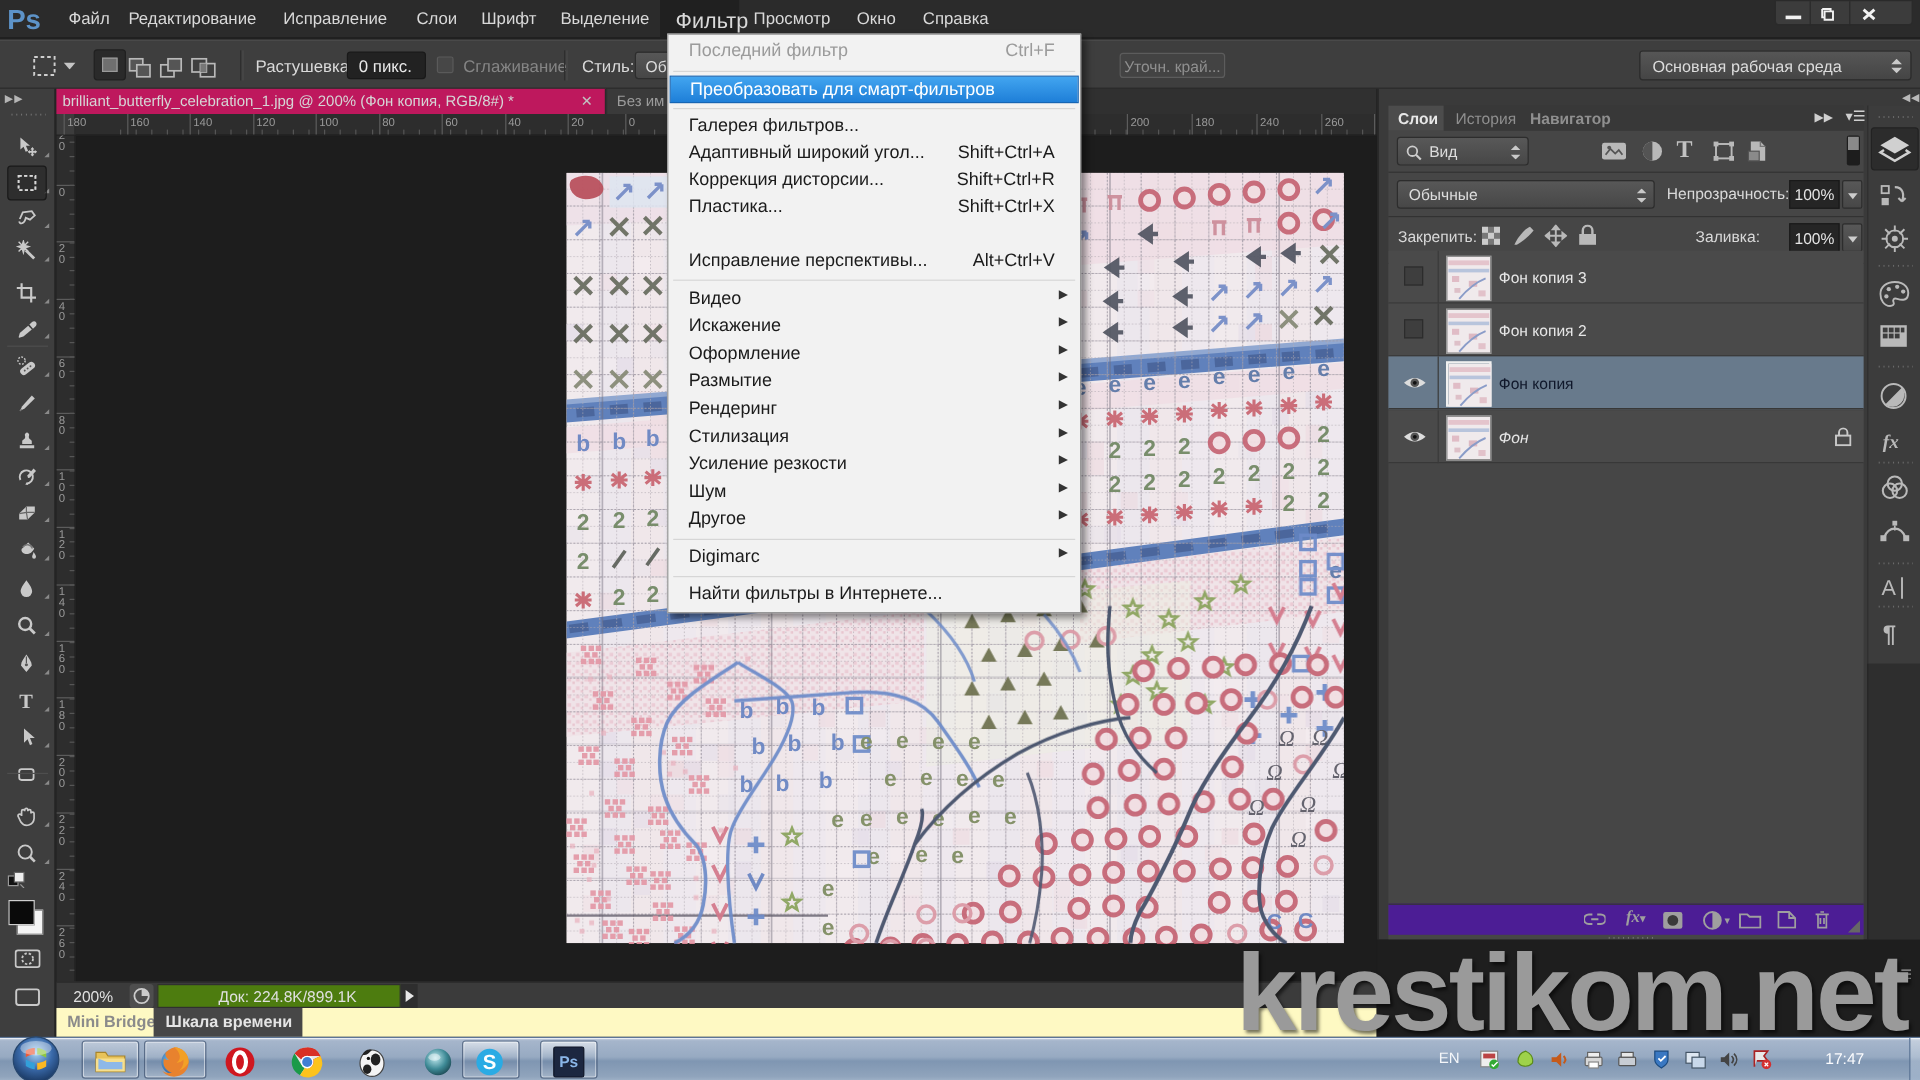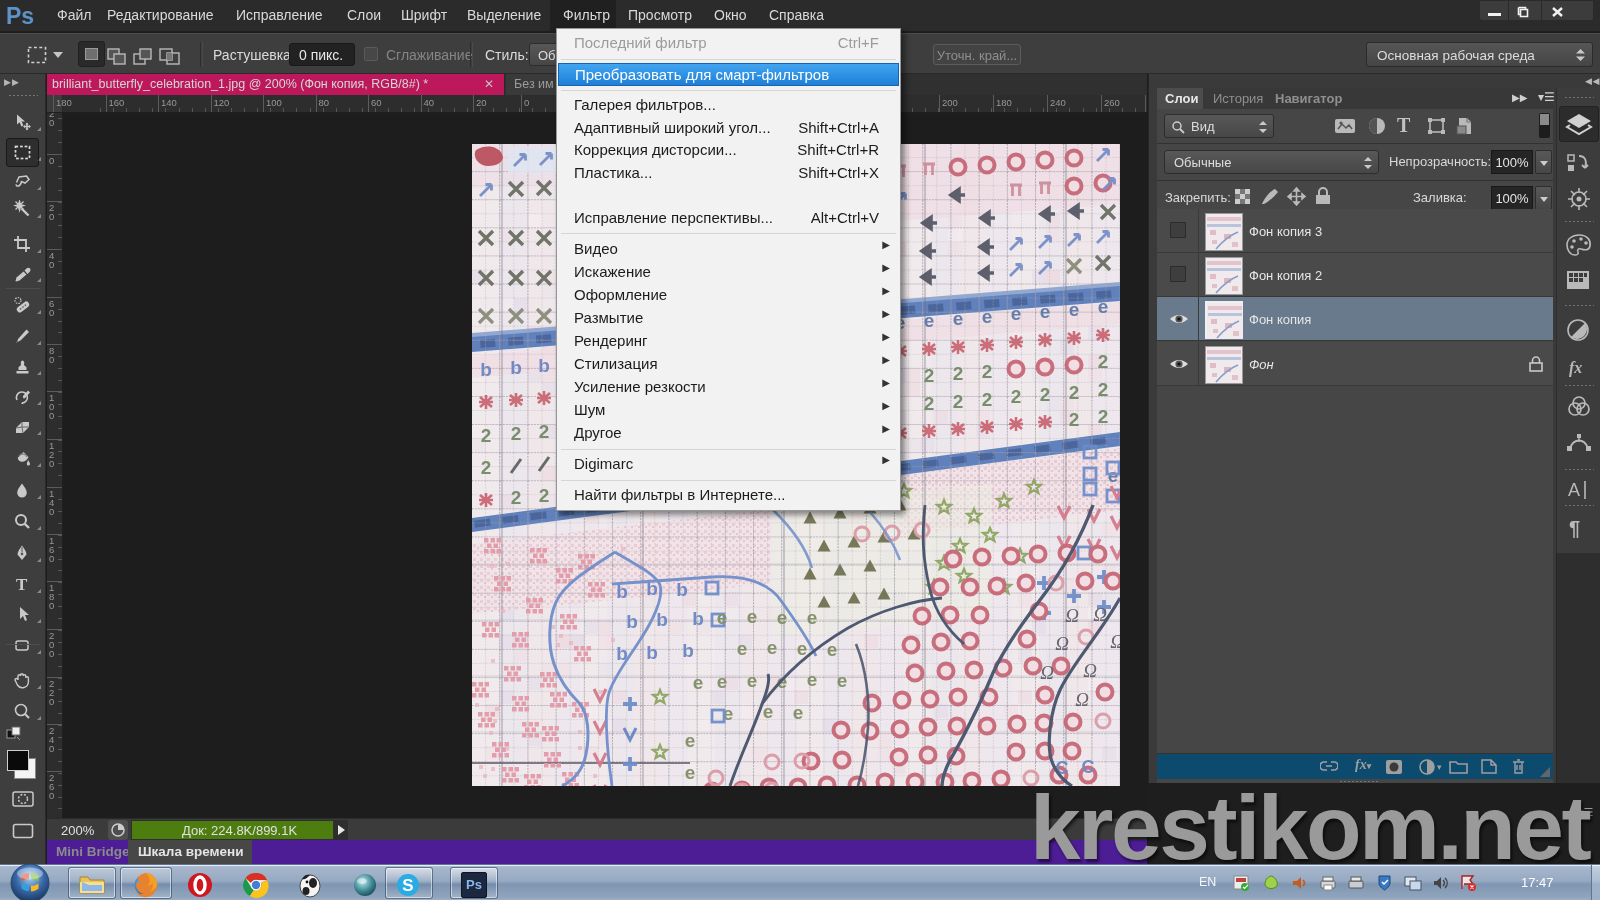--- a/index.html
+++ b/index.html
@@ -10,21 +10,21 @@
 
 <div class="a" style="left:0;top:0;width:1600px;height:32px;background:#2b2b2b;border-bottom:1px solid #1f1f1f">
   <div class="a" style="left:6px;top:3px;font-size:23px;font-weight:bold;color:#5d93c8;letter-spacing:0px">Ps</div>
   <div class="a" style="left:550px;top:0;width:66px;height:32px;background:#202020"></div>
   <div class="a" style="left:57px;top:7px;font-size:14px;color:#d9d9d9">Файл</div>
   <div class="a" style="left:107px;top:7px;font-size:14px;color:#d9d9d9">Редактирование</div>
   <div class="a" style="left:236px;top:7px;font-size:14px;color:#d9d9d9">Исправление</div>
   <div class="a" style="left:347px;top:7px;font-size:14px;color:#d9d9d9">Слои</div>
   <div class="a" style="left:401px;top:7px;font-size:14px;color:#d9d9d9">Шрифт</div>
   <div class="a" style="left:467px;top:7px;font-size:14px;color:#d9d9d9">Выделение</div>
-  <div class="a" style="left:563px;top:7px;font-size:14px;color:#d9d9d9">Фильтр</div>
+  <div class="a" style="left:563px;top:7px;font-size:18px;color:#d9d9d9">Фильтр</div>
   <div class="a" style="left:628px;top:7px;font-size:14px;color:#d9d9d9">Просмотр</div>
   <div class="a" style="left:714px;top:7px;font-size:14px;color:#d9d9d9">Окно</div>
   <div class="a" style="left:769px;top:7px;font-size:14px;color:#d9d9d9">Справка</div>
 
   <div class="a" style="left:1479px;top:0;width:115px;height:21px;background:#3c3c3c;border:1px solid #2a2a2a;border-radius:0 0 3px 3px">
     <div class="a" style="left:28px;top:0;width:1px;height:20px;background:#2a2a2a"></div>
     <div class="a" style="left:61px;top:0;width:1px;height:20px;background:#2a2a2a"></div>
     <div class="a" style="left:8px;top:12px;width:13px;height:3px;background:#f2f2f2"></div>
     <svg class="a" style="left:36px;top:4px" width="14" height="14">
         <path d="M4.5 4.5 h7 v7 h-7 z M2.5 2.5 h7 v2 M2.5 2.5 v7 h2" fill="none" stroke="#f2f2f2" stroke-width="1.6"></path>
@@ -1324,21 +1324,21 @@
         <path d="M10 10 L10 4 A6 6 0 0 1 16 10 Z" fill="#ccc"></path>
       </svg>
   </div>
   <div class="a" style="left:84px;top:1px;width:203px;height:20px;background:#4d7c0f;border:1px solid #303030">
     <div class="a" style="left:50px;top:2px;font-size:13px;color:#e0e0e0">Док: 224.8K/899.1K</div>
   </div>
   <div class="a" style="left:287px;top:1px;width:14px;height:20px;background:#2e2e2e">
     <div class="a" style="left:4px;top:5px;width:0;height:0;border-top:5px solid transparent;border-bottom:5px solid transparent;border-left:7px solid #e8e8e8"></div>
   </div>
 </div>
-<div class="a" style="left:47px;top:840px;width:1100px;height:24px;background:#4c1d95">
+<div class="a" style="left:47px;top:840px;width:1100px;height:24px;background:#fef9c3">
   <div class="a" style="left:9px;top:4px;font-size:13.5px;font-weight:bold;color:#8b8b8b">Mini Bridge</div>
   <div class="a" style="left:81px;top:0;width:124px;height:24px;background:#474747">
     <div class="a" style="left:10px;top:4px;font-size:13.5px;font-weight:bold;color:#e4e4e4;white-space:nowrap">Шкала времени</div>
   </div>
 </div>
 
 <div class="a" style="left:1148px;top:74px;width:452px;height:709px;background:#3a3a3a;border-left:1px solid #262626">
   <div class="a" style="left:436px;top:2px;font-size:9px;color:#b9b9b9;letter-spacing:0.5px">◀◀</div>
 
   <div class="a" style="left:8px;top:14px;width:396px;height:21px;background:#383838">
@@ -1468,21 +1468,21 @@
         <div class="a" style="left:48px;top:4px;width:38px;height:38px;border:2px solid #f0f0f0"><svg width="36" height="36">
             <rect width="36" height="36" fill="#f0eaec"></rect>
             <rect x="1" y="3" width="34" height="4" fill="#e4c4cc"></rect>
             <rect x="1" y="10" width="34" height="3" fill="#b8c4dc"></rect>
             <rect x="4" y="16" width="6" height="5" fill="#e0bcc6"></rect>
             <rect x="18" y="20" width="7" height="5" fill="#dcb8c2"></rect>
             <rect x="26" y="28" width="6" height="5" fill="#e2c2ca"></rect>
             <path d="M10 35 C16 28 22 22 32 18" stroke="#8a9cc8" stroke-width="1.6" fill="none"></path>
             <rect x="6" y="26" width="5" height="4" fill="#dec0c8"></rect>
           </svg></div>
-        <div class="a" style="left:92px;top:15px;font-size:13px;color:#e5e5e5;">Фон копия</div>
+        <div class="a" style="left:92px;top:15px;font-size:13px;color:#0f172a;">Фон копия</div>
       </div>
 <div class="a" style="left:0;top:233px;width:396px;height:44px;background:#4a4a4a;border-bottom:1px solid #383838">
         <svg class="a" style="left:12px;top:15px" width="20" height="14">
           <path d="M1 7 Q10 -1 19 7 Q10 15 1 7 Z" fill="#ddd"></path>
           <circle cx="10" cy="7" r="3.6" fill="#555"></circle>
           <circle cx="10" cy="7" r="1.6" fill="#111"></circle>
         </svg>
         <div class="a" style="left:41px;top:0;width:1px;height:44px;background:#3a3a3a"></div>
         <div class="a" style="left:48px;top:4px;width:38px;height:38px;border:1px solid #9a9a9a"><svg width="36" height="36">
             <rect width="36" height="36" fill="#f0eaec"></rect>
@@ -1494,21 +1494,21 @@
             <path d="M10 35 C16 28 22 22 32 18" stroke="#8a9cc8" stroke-width="1.6" fill="none"></path>
             <rect x="6" y="26" width="5" height="4" fill="#dec0c8"></rect>
           </svg></div>
         <div class="a" style="left:92px;top:15px;font-size:13px;color:#e6e6e6;font-style:italic;">Фон</div>
         <svg class="a" style="left:372px;top:14px" width="14" height="16">
           <rect x="1" y="7" width="12" height="8" fill="none" stroke="#c9c9c9" stroke-width="1.6"></rect>
           <path d="M3.5 7 V4.5 a3.5 3.5 0 0 1 7 0 V7" fill="none" stroke="#c9c9c9" stroke-width="1.6"></path>
         </svg>
       </div>
 
-    <div class="a" style="left:0;top:644px;width:396px;height:26px;background:#0c4a6e;border-top:1px solid #333">
+    <div class="a" style="left:0;top:644px;width:396px;height:26px;background:#4c1d95;border-top:1px solid #333">
       <svg class="a" style="left:163px;top:6px" width="18" height="12">
           <path d="M7 2 L4 2 A4 4 0 0 0 4 10 L7 10 M11 2 L14 2 A4 4 0 0 1 14 10 L11 10 M6 6 L12 6" stroke="#9f9f9f" stroke-width="1.7" fill="none"></path>
         </svg>
       <div class="a" style="left:198px;top:3px;font-size:14px;font-style:italic;font-weight:bold;color:#9f9f9f;font-family:'Liberation Serif',serif">fx<span style="font-size:9px;font-style:normal">▾</span></div>
       <svg class="a" style="left:228px;top:5px" width="18" height="16">
           <rect x="1" y="1" width="16" height="14" rx="2" fill="#9f9f9f"></rect>
           <circle cx="9" cy="8" r="4.5" fill="#3a3a3a"></circle>
         </svg>
       <svg class="a" style="left:262px;top:5px" width="17" height="16">
           <circle cx="8" cy="8" r="7" fill="none" stroke="#9f9f9f" stroke-width="1.6"></circle>

